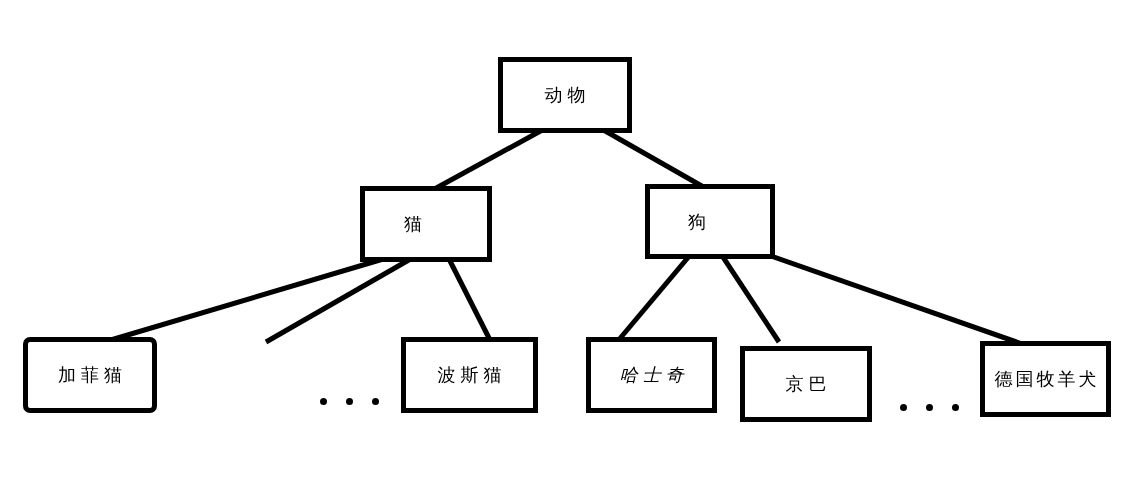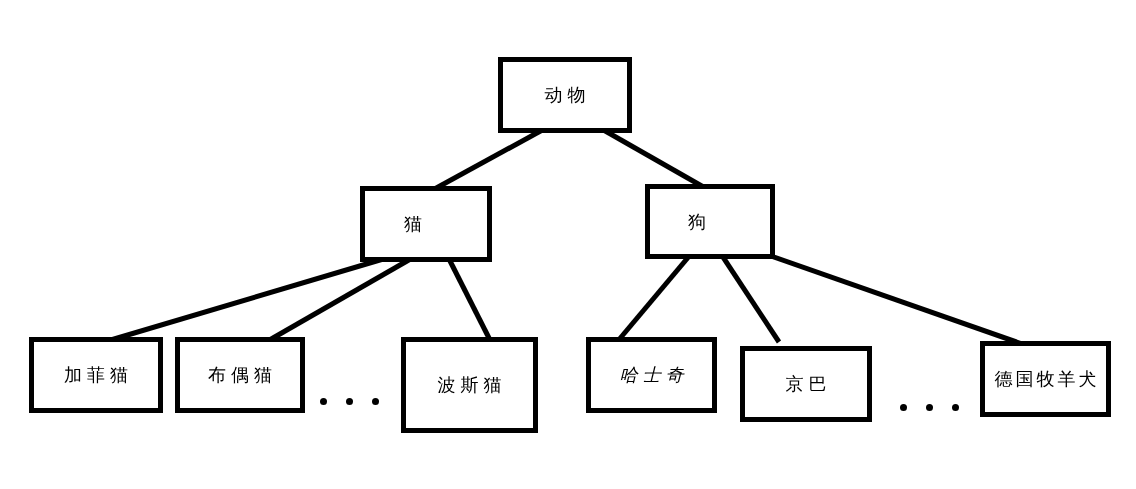--- a/index.html
+++ b/index.html
@@ -67,31 +67,30 @@
     <line x1="721" y1="254" x2="779" y2="342"></line>
     <line x1="768" y1="255" x2="1028" y2="346"></line>
   </svg>
 
   <div class="node" style="left:498px; top:57px; width:134px; height:76px;">动物</div>
 
   <div class="node shift-left" style="left:360px; top:186px; width:132px; height:76px;">猫</div>
 
   <div class="node shift-left" style="left:645px; top:184px; width:130px; height:75px;">狗</div>
 
-  <div class="node" style="left:29px; top:337px; width:134px; height:76px;">加菲猫</div>
+  <div class="node" style="left:23px; top:337px; width:134px; height:76px;border-radius:7px;">加菲猫</div>
 
-  <div class="node" style="left:175px; top:337px; width:130px; height:76px;">布偶猫</div>
 
   <div class="dots" style="left:320px; top:398px;">
     <span class="dot"></span>
     <span class="dot"></span>
     <span class="dot"></span>
   </div>
 
-  <div class="node" style="left:401px; top:337px; width:137px; height:96px;">波斯猫</div>
+  <div class="node" style="left:401px; top:337px; width:137px; height:76px;">波斯猫</div>
 
   <div class="node" style="left:586px; top:337px; width:131px; height:76px;font-style:italic;">哈士奇</div>
 
   <div class="node" style="left:740px; top:346px; width:132px; height:76px;">京巴</div>
 
   <div class="dots" style="left:900px; top:404px;">
     <span class="dot"></span>
     <span class="dot"></span>
     <span class="dot"></span>
   </div>

